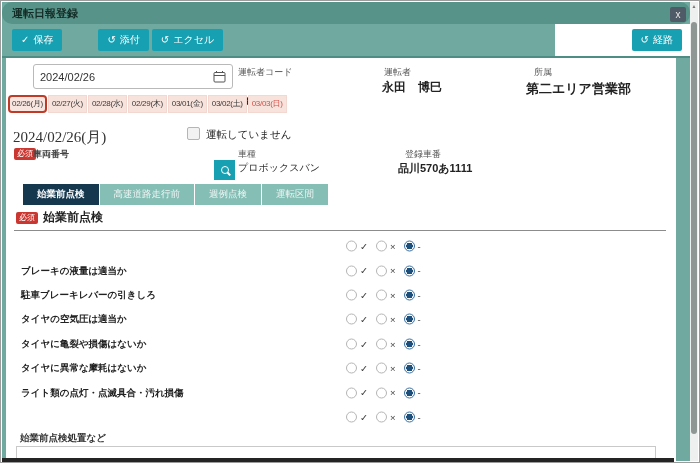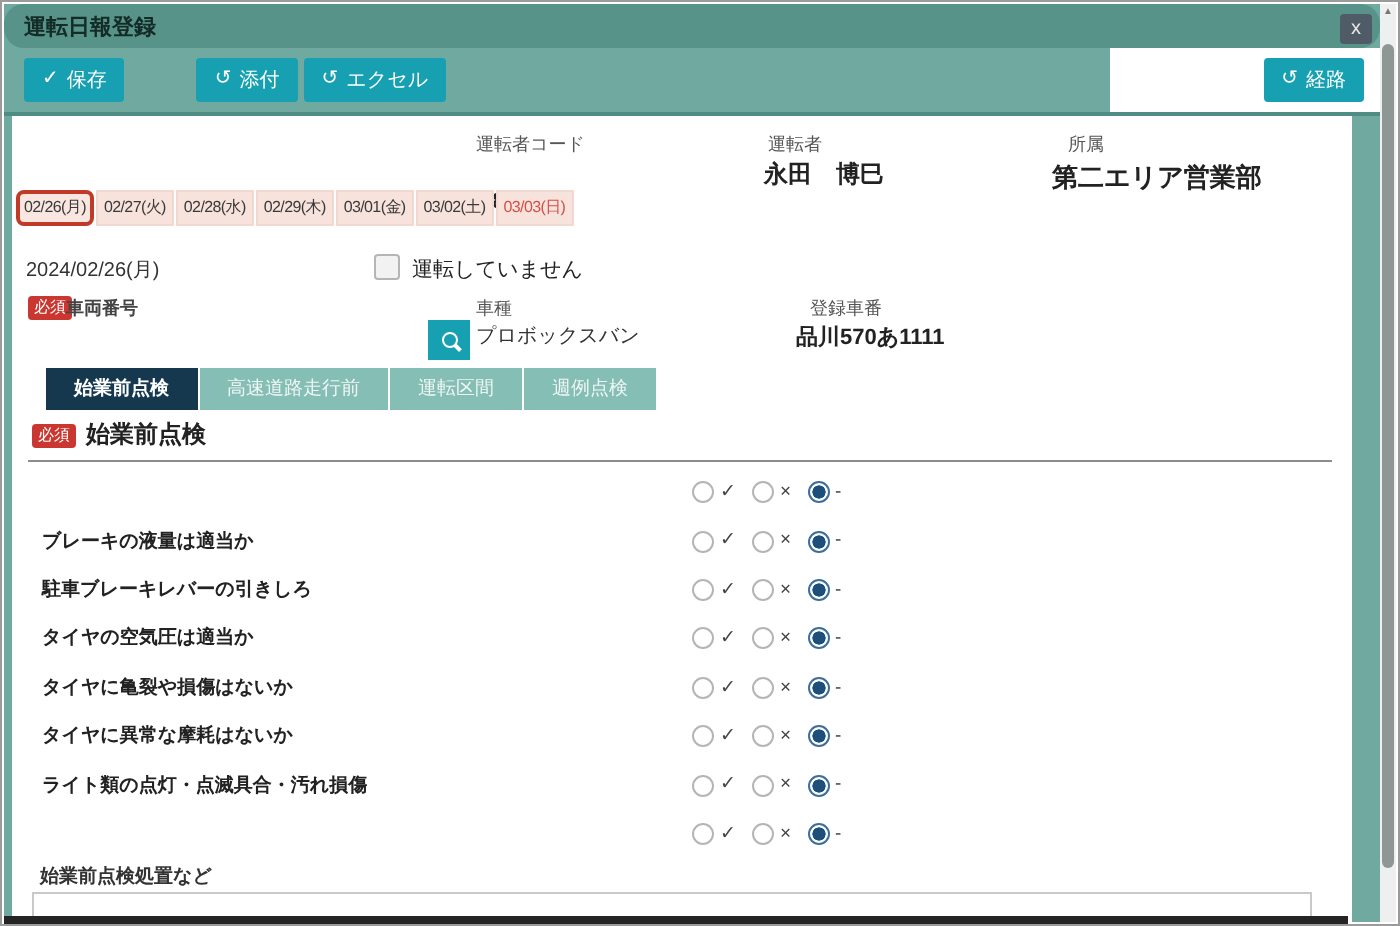--- a/index.html
+++ b/index.html
@@ -26,21 +26,21 @@
   .date-input { border: none; outline: none; flex: 1; font-size: 11px; color: #333; font-family: inherit; min-width: 0; }
 
   .flabel { position: absolute; font-size: 9px; color: #555; white-space: nowrap; }
   .fvalue { position: absolute; font-weight: bold; color: #222; white-space: nowrap; }
 
   .date-tabs { position: absolute; left: 2px; top: 37px; display: flex; gap: 1px; align-items: center; }
   .date-tab { background: #f8e2dc; border: 1px solid #f2d8d0; font-size: 8px; color: #3a3a3a; padding: 4px 3px; line-height: 1; white-space: nowrap; letter-spacing: -0.3px; cursor: pointer; }
   .date-tab.selected { border: 2px solid #bf3b27; border-radius: 4px; padding: 3px 2px; background: #f9e6e0; }
   .date-tab.holiday { color: #d25048; }
 
-  .day-date { position: absolute; left: 7px; top: 70px; font-size: 10px; color: #333; }
+  .day-date { position: absolute; left: 7px; top: 70px; font-size: 15px; color: #333; font-family: Liberation Serif, serif; }
   .cbx { position: absolute; left: 181px; top: 69px; width: 13px; height: 13px; border: 1px solid #b5b5b5; background: #f2f2f2; border-radius: 2px; cursor: pointer; }
   .cbx-label { position: absolute; left: 200px; top: 70px; font-size: 10.5px; color: #222; }
 
   .req-badge { background: #ca3730; color: #fff; font-size: 8px; padding: 2px 3px; border-radius: 2px; line-height: 1; white-space: nowrap; }
   .veh-req { position: absolute; left: 8px; top: 90px; }
   .veh-label { position: absolute; left: 27px; top: 90px; font-size: 9px; font-weight: bold; color: #444; }
   .veh-input-wrap { position: absolute; left: 7px; top: 102px; width: 201px; height: 20px; border: 1px solid #c0c0c0; display: flex; align-items: center; padding: 0 5px; background: #fff; }
   .veh-input { border: none; outline: none; width: 100%; font-size: 10px; color: #999; font-family: inherit; }
   .search-btn { position: absolute; left: 208px; top: 102px; width: 21px; height: 20px; background: #16a0b2; border: none; display: flex; align-items: center; justify-content: center; cursor: pointer; }
   .mag { width: 8px; height: 8px; border: 1.5px solid #fff; border-radius: 50%; position: relative; display: inline-block; }
@@ -104,20 +104,29 @@
     </div>
     <div class="route-box">
       <button class="tbtn">
         <span class="icon">↺</span>
         <span>経路</span>
       </button>
     </div>
 
     <div class="content">
 
+      <div class="date-input-wrap">
+        <input class="date-input" value="2024/02/26" style="">
+        <svg width="13" height="13" viewBox="0 0 13 13">
+          <rect x="1" y="2.5" width="11" height="9.5" rx="1" fill="none" stroke="#555" stroke-width="1"></rect>
+          <line x1="1" y1="5.5" x2="12" y2="5.5" stroke="#555" stroke-width="1"></line>
+          <line x1="3.5" y1="1" x2="3.5" y2="3" stroke="#555" stroke-width="1"></line>
+          <line x1="9.5" y1="1" x2="9.5" y2="3" stroke="#555" stroke-width="1"></line>
+        </svg>
+      </div>
 
       <span class="flabel" style="left:232px; top:8px;">運転者コード</span>
       <span class="fvalue" style="left:240px; top:23px; font-size:11px;margin-top:14px;">89506</span>
       <span class="flabel" style="left:378px; top:8px;">運転者</span>
       <span class="fvalue" style="left:376px; top:21px; font-size:12px;">永田　博巳</span>
       <span class="flabel" style="left:528px; top:8px;">所属</span>
       <span class="fvalue" style="left:520px; top:22px; font-size:13px;">第二エリア営業部</span>
 
       <div class="date-tabs">
           <div class="date-tab selected">02/26(月)</div>
@@ -140,22 +149,22 @@
       </button>
 
       <span class="flabel" style="left:232px; top:90px;">車種</span>
       <span style="position:absolute; left:232px; top:103px; font-size:10px; color:#333; white-space:nowrap;">プロボックスバン</span>
       <span class="flabel" style="left:399px; top:90px;">登録車番</span>
       <span class="fvalue" style="left:392px; top:103px; font-size:11px;">品川570あ1111</span>
 
       <div class="tabs">
           <div class="tab active">始業前点検</div>
           <div class="tab">高速道路走行前</div>
+          <div class="tab">週例点検</div>
           <div class="tab">運転区間</div>
-          <div class="tab">週例点検</div>
         </div>
 
       <div class="section-head">
         <span class="req-badge">必須</span>
         <span class="section-title">始業前点検</span>
       </div>
       <div class="divider"></div>
 
       <div class="check-list">
           <div class="check-row">

